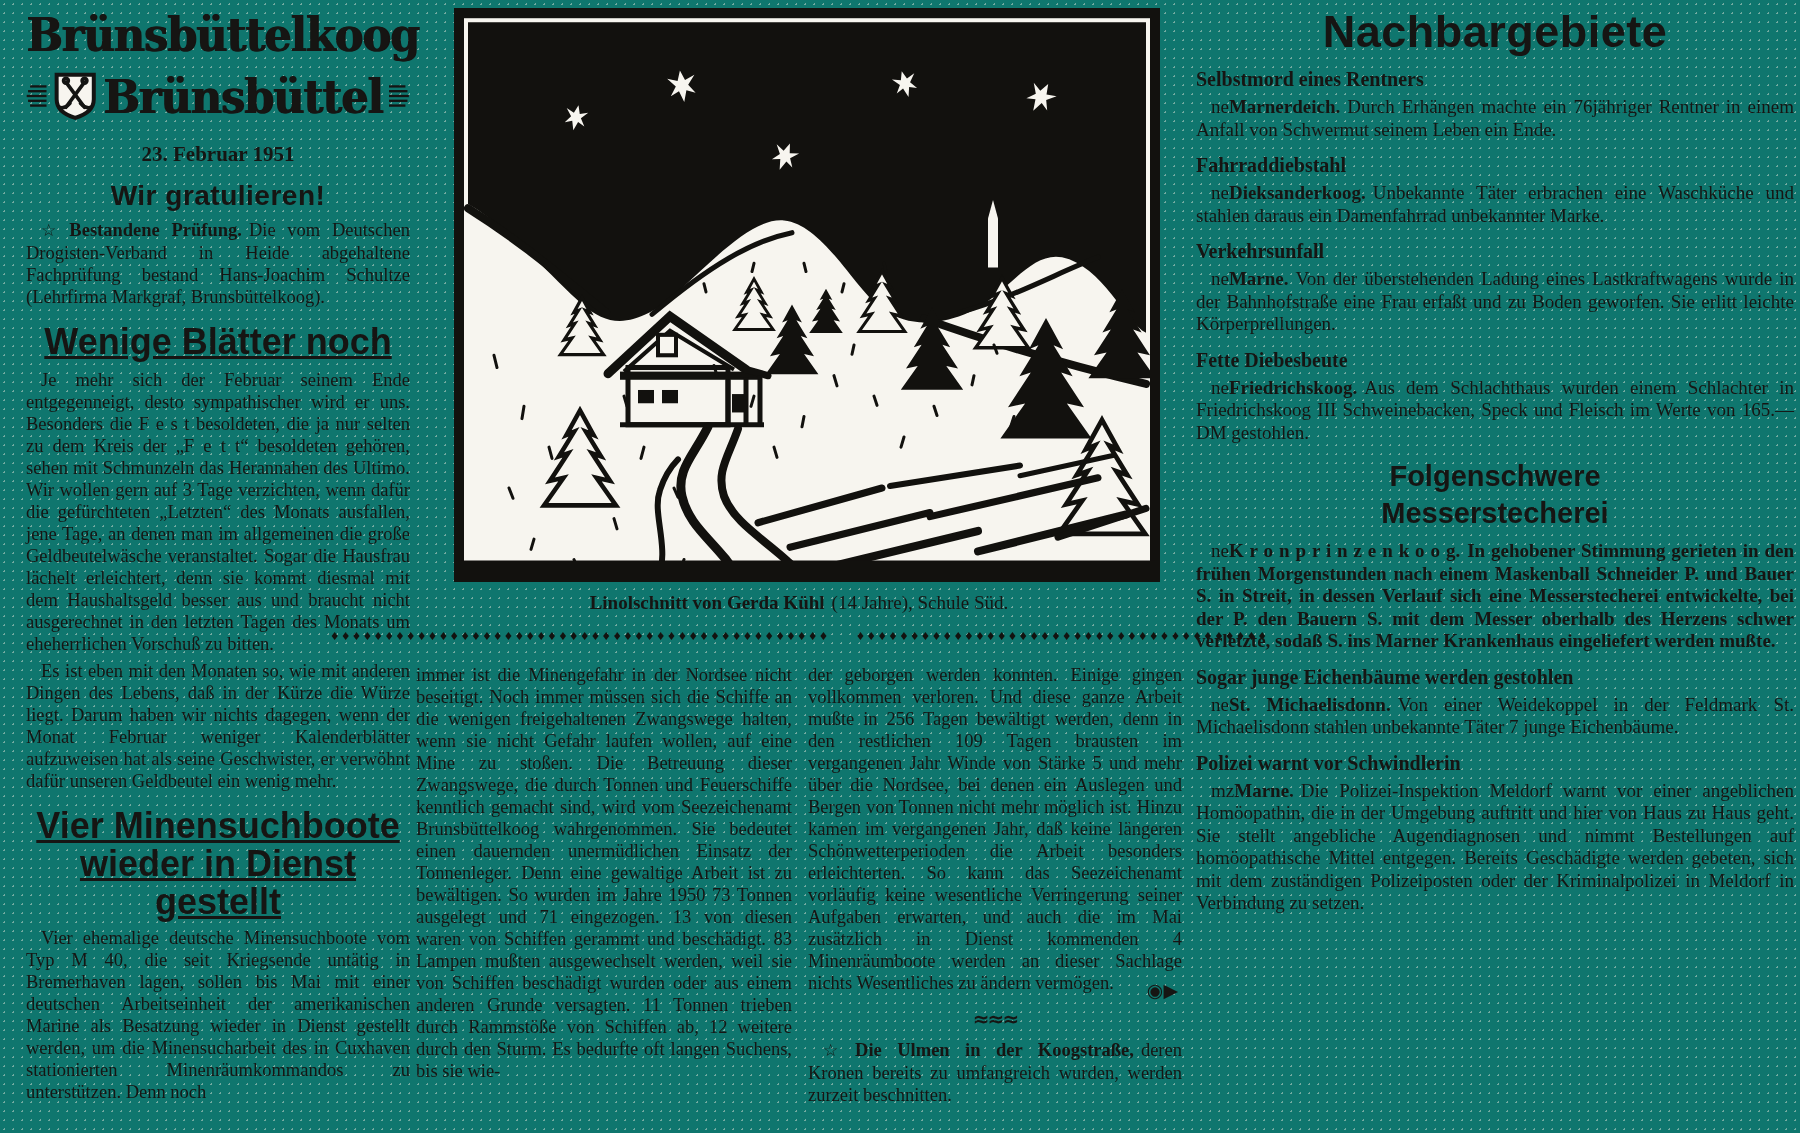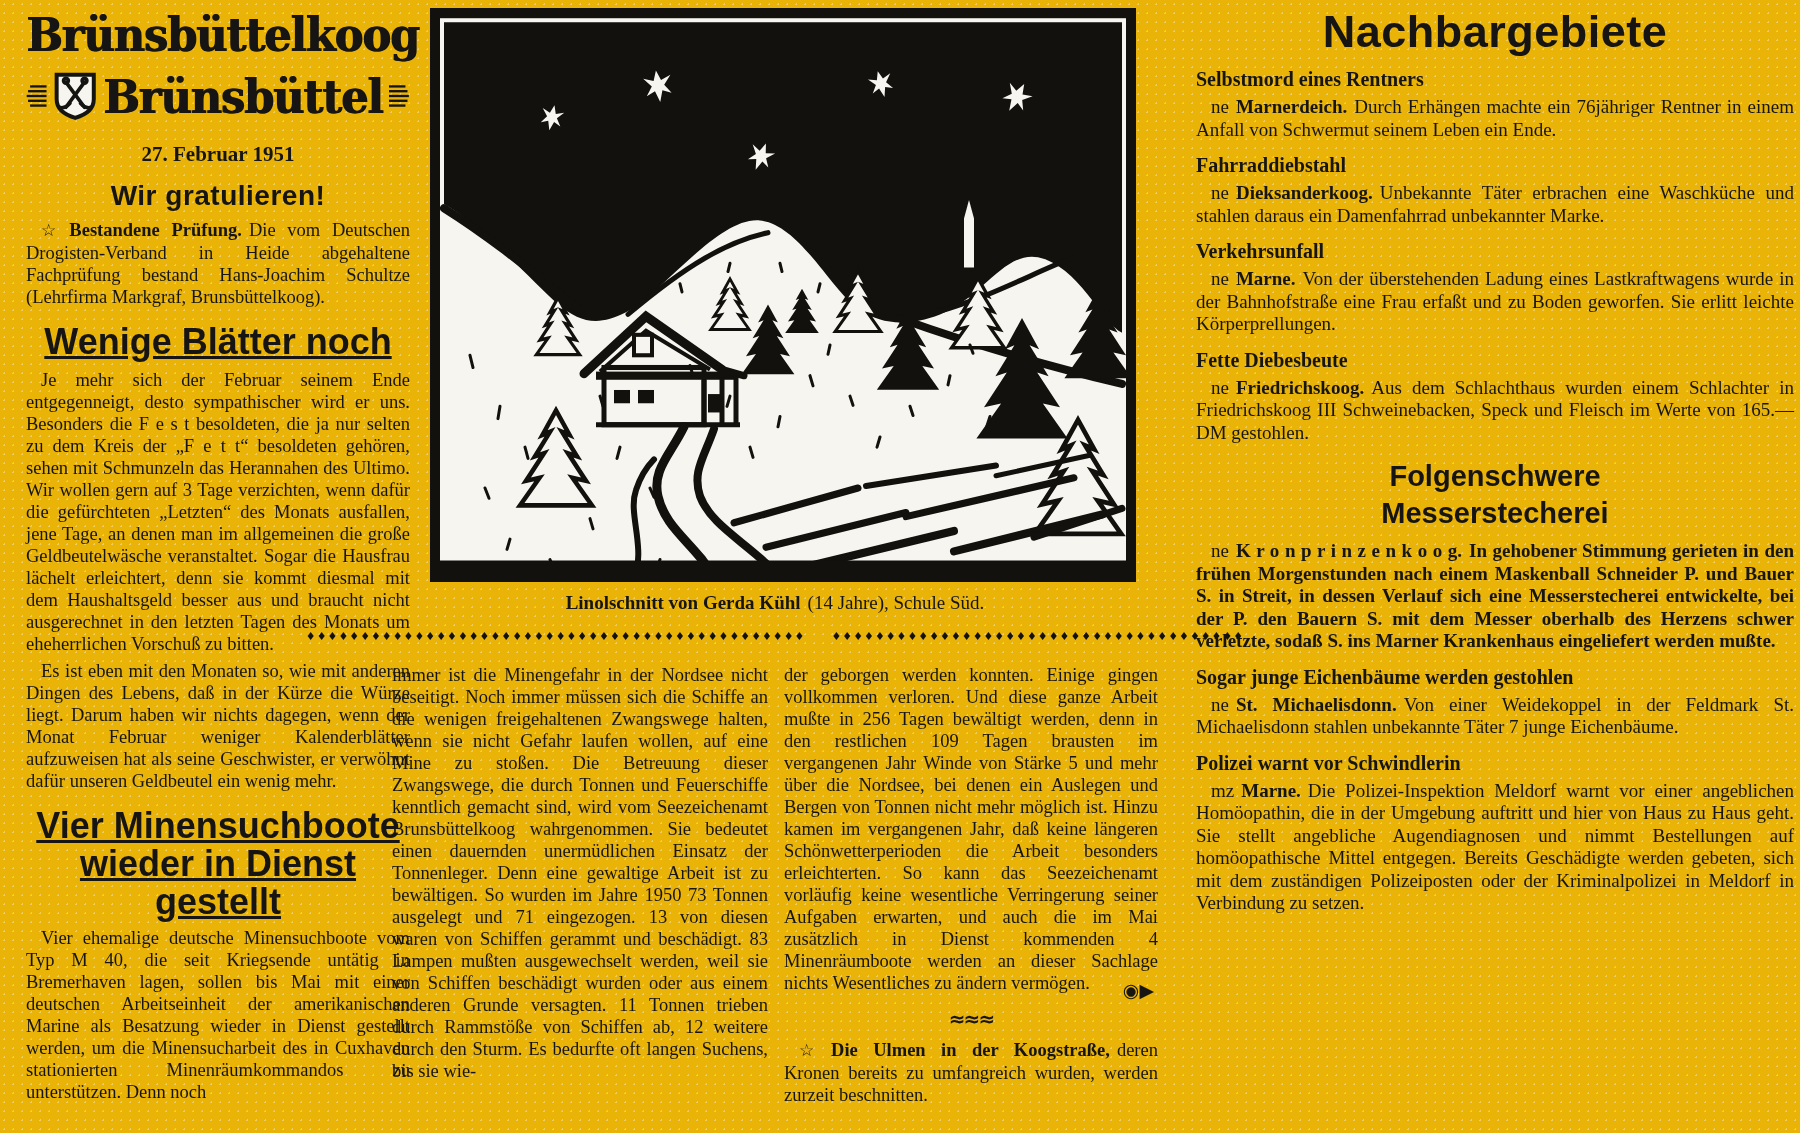--- a/index.html
+++ b/index.html
@@ -1,37 +1,37 @@
 <!DOCTYPE html>
 <html><head>
 <meta charset="utf-8">
 <style>
   html,body{margin:0;padding:0;}
   .page{
     position:relative;width:1800px;height:1133px;overflow:hidden;
-    background:#eab308;color:#161513;
+    background:#0f766e;color:#161513;
     font-family:"Liberation Serif", serif;
   }
   .page::before{
     content:"";position:absolute;inset:0;pointer-events:none;
     background-image:radial-gradient(#eceade 1px, transparent 1px);
     background-size:9px 9px;opacity:.45;
   }
   
   .col-left{position:absolute;left:26px;top:10px;width:384px;}
-  .col-center{position:absolute;left:392px;top:0;width:766px;height:1133px;}
+  .col-center{position:absolute;left:416px;top:0;width:766px;height:1133px;}
   .col-right{position:absolute;left:1196px;top:8px;width:598px;}
   
   .body-text{
     font-size:18.5px;line-height:22px;text-align:justify;
     margin:0 0 5px 0;text-indent:15px;
   }
   .no-indent{text-indent:0;}
   .bold-para{font-weight:bold;}
-  .prefix{margin-right:7px;}
+  .prefix{}
   .lead{margin-right:7px;font-weight:bold;}
   .star-mark{margin-right:6px;font-size:17px;}
   
   .h-sans-md{font-family:"Liberation Sans",sans-serif;font-weight:bold;font-size:28px;line-height:33px;text-align:center;margin:12px 0 7px;letter-spacing:.5px;}
   .h-sans-lg{font-family:"Liberation Sans",sans-serif;font-weight:bold;font-size:36px;line-height:38px;text-align:center;margin:15px 0 8px;text-decoration:underline;}
   .h-sans-xl{font-family:"Liberation Sans",sans-serif;font-weight:bold;font-size:45px;line-height:47px;text-align:center;margin:0 0 10px;letter-spacing:.5px;}
   .h-sans-messer{font-family:"Liberation Sans",sans-serif;font-weight:bold;font-size:29px;line-height:37px;text-align:center;margin:14px 0 8px;}
   .r-subhead{font-weight:bold;font-size:20px;line-height:23px;text-align:left;margin:13px 0 5px;}
   
   .masthead{text-align:center;margin-bottom:4px;}
@@ -98,21 +98,21 @@
         <svg width="30" height="44" viewBox="0 0 30 44">
           <g stroke="#141413" stroke-width="3.4">
             <path d="M0,8 H24"></path>
               <path d="M0,15 H27"></path>
               <path d="M0,22 H29"></path>
               <path d="M0,29 H27"></path>
               <path d="M0,36 H24"></path>
           </g>
         </svg>
       </div>
-      <div class="masthead-date">27. Februar 1951</div>
+      <div class="masthead-date">23. Februar 1951</div>
     </div>
 
     <h2 class="h-sans-md">Wir gratulieren!</h2>
     <p class="body-text"><span class="star-mark">☆</span><b class="lead">Bestandene Prüfung.</b><span>Die vom Deutschen Drogisten-Verband in Heide abgehaltene Fachprüfung bestand Hans-Joachim Schultze (Lehrfirma Markgraf, Brunsbüttelkoog).</span></p>
 
     <h2 class="h-sans-lg">Wenige Blätter noch</h2>
     <p class="body-text">Je mehr sich der Februar seinem Ende entgegenneigt, desto sympathischer wird er uns. Besonders die F e s t besoldeten, die ja nur selten zu dem Kreis der „F e t t“ besoldeten gehören, sehen mit Schmunzeln das Herannahen des Ultimo. Wir wollen gern auf 3 Tage verzichten, wenn dafür die gefürchteten „Letzten“ des Monats ausfallen, jene Tage, an denen man im allgemeinen die große Geldbeutelwäsche veranstaltet. Sogar die Hausfrau lächelt erleichtert, denn sie kommt diesmal mit dem Haushaltsgeld besser aus und braucht nicht ausgerechnet in den letzten Tagen des Monats um eheherrlichen Vorschuß zu bitten.</p>
     <p class="body-text">Es ist eben mit den Monaten so, wie mit anderen Dingen des Lebens, daß in der Kürze die Würze liegt. Darum haben wir nichts dagegen, wenn der Monat Februar weniger Kalenderblätter aufzuweisen hat als seine Geschwister, er verwöhnt dafür unseren Geldbeutel ein wenig mehr.</p>
 
     <h2 class="h-sans-lg" style="margin-bottom:6px;">

